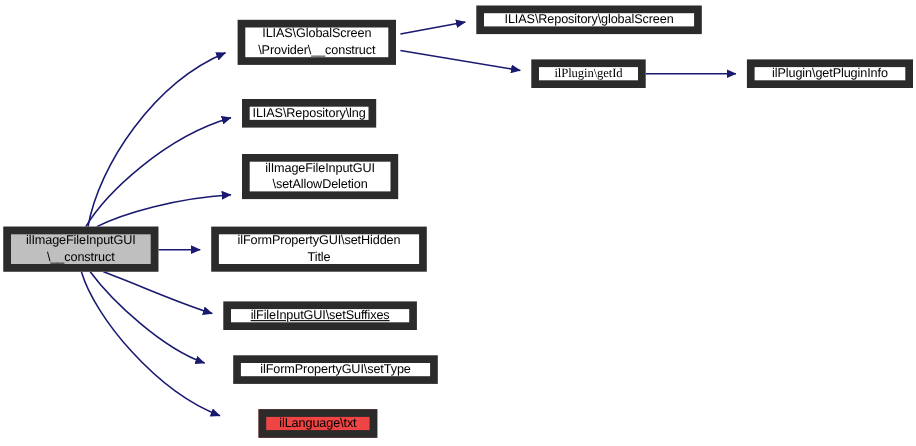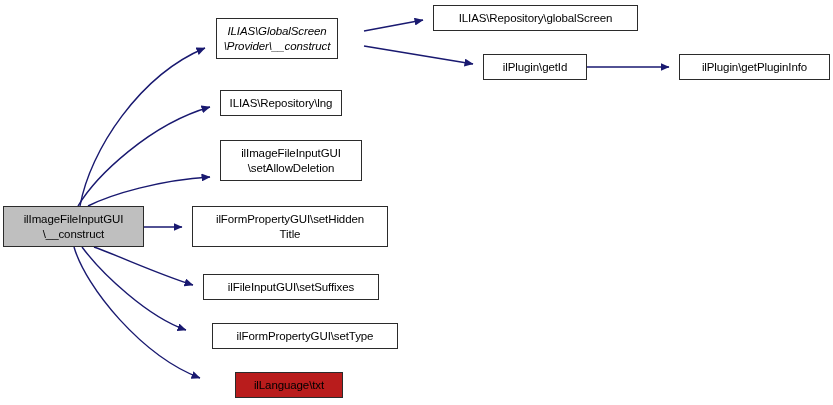--- a/index.html
+++ b/index.html
@@ -20,21 +20,21 @@
     position: absolute;
     left: 0;
     top: 0;
     width: 833px;
     height: 405px;
     pointer-events: none;
   }
   .node {
     position: absolute;
     box-sizing: border-box;
-    border: 1px solid #d946ef;
+    border: 7px solid #d946ef;
     background: #ffffff;
     color: #000000;
     display: flex;
     align-items: center;
     justify-content: center;
     text-align: center;
     font-size: 11.5px;
     line-height: 15px;
     letter-spacing: -0.1px;
     white-space: pre-line;
@@ -70,28 +70,28 @@
         <path d="M 74 247 C 86 288, 142 356, 200 378" fill="none" stroke="#191970" stroke-width="1.4" marker-end="url(#arrow)"></path>
         <path d="M 364 31 L 423 20" fill="none" stroke="#191970" stroke-width="1.4" marker-end="url(#arrow)"></path>
         <path d="M 364 46 L 473 64" fill="none" stroke="#191970" stroke-width="1.4" marker-end="url(#arrow)"></path>
         <path d="M 587 67 L 669 67" fill="none" stroke="#191970" stroke-width="1.4" marker-end="url(#arrow)"></path>
       </g>
   </svg>
 
   <div id="nodes">
       <div class="node root" style="left: 3px; top: 206px; width: 141px; height: 41px; border-color: rgb(43, 43, 43); background: rgb(191, 191, 191); color: rgb(0, 0, 0);"><span class="node-label">ilImageFileInputGUI
 \__construct</span></div>
-      <div class="node" style="left: 216px; top: 18px; width: 122px; height: 41px; border-color: rgb(43, 43, 43); background: rgb(255, 255, 255); color: rgb(0, 0, 0); font-style: italic;"><span class="node-label">ILIAS\GlobalScreen
+      <div class="node" style="left: 216px; top: 18px; width: 144px; height: 41px; border-color: rgb(43, 43, 43); background: rgb(255, 255, 255); color: rgb(0, 0, 0);"><span class="node-label">ILIAS\GlobalScreen
 \Provider\__construct</span></div>
       <div class="node" style="left: 220px; top: 90px; width: 122px; height: 26px; border-color: rgb(43, 43, 43); background: rgb(255, 255, 255); color: rgb(0, 0, 0);"><span class="node-label">ILIAS\Repository\lng</span></div>
       <div class="node" style="left: 220px; top: 140px; width: 142px; height: 41px; border-color: rgb(43, 43, 43); background: rgb(255, 255, 255); color: rgb(0, 0, 0);"><span class="node-label">ilImageFileInputGUI
 \setAllowDeletion</span></div>
       <div class="node" style="left: 192px; top: 206px; width: 196px; height: 41px; border-color: rgb(43, 43, 43); background: rgb(255, 255, 255); color: rgb(0, 0, 0);"><span class="node-label">ilFormPropertyGUI\setHidden
 Title</span></div>
-      <div class="node" style="left: 203px; top: 274px; width: 176px; height: 26px; border-color: rgb(43, 43, 43); background: rgb(255, 255, 255); color: rgb(0, 0, 0);"><span class="node-label">ilFileInputGUI\setSuffixes</span></div>
+      <div class="node" style="left: 203px; top: 274px; width: 176px; height: 26px; border-color: rgb(43, 43, 43); background: rgb(255, 255, 255); color: rgb(0, 0, 0); text-decoration: underline;"><span class="node-label">ilFileInputGUI\setSuffixes</span></div>
       <div class="node" style="left: 196px; top: 323px; width: 186px; height: 26px; border-color: rgb(43, 43, 43); background: rgb(255, 255, 255); color: rgb(0, 0, 0); margin-left: 16px;"><span class="node-label">ilFormPropertyGUI\setType</span></div>
-      <div class="node" style="left: 235px; top: 372px; width: 108px; height: 26px; border-color: rgb(43, 43, 43); background: #b91c1c; color: rgb(0, 0, 0);"><span class="node-label">ilLanguage\txt</span></div>
+      <div class="node" style="left: 235px; top: 372px; width: 108px; height: 26px; border-color: rgb(43, 43, 43); background: #ef4444; color: rgb(0, 0, 0);"><span class="node-label">ilLanguage\txt</span></div>
       <div class="node" style="left: 433px; top: 5px; width: 205px; height: 26px; border-color: rgb(43, 43, 43); background: rgb(255, 255, 255); color: rgb(0, 0, 0);"><span class="node-label">ILIAS\Repository\globalScreen</span></div>
-      <div class="node" style="left: 483px; top: 54px; width: 104px; height: 26px; border-color: rgb(43, 43, 43); background: rgb(255, 255, 255); color: rgb(0, 0, 0);"><span class="node-label">ilPlugin\getId</span></div>
+      <div class="node" style="left: 483px; top: 54px; width: 104px; height: 26px; border-color: rgb(43, 43, 43); background: rgb(255, 255, 255); color: rgb(0, 0, 0); font-family: Liberation Serif, serif;"><span class="node-label">ilPlugin\getId</span></div>
       <div class="node" style="left: 679px; top: 54px; width: 151px; height: 26px; border-color: rgb(43, 43, 43); background: rgb(255, 255, 255); color: rgb(0, 0, 0);"><span class="node-label">ilPlugin\getPluginInfo</span></div>
     </div>
 
 </div>
 
 </body></html>

